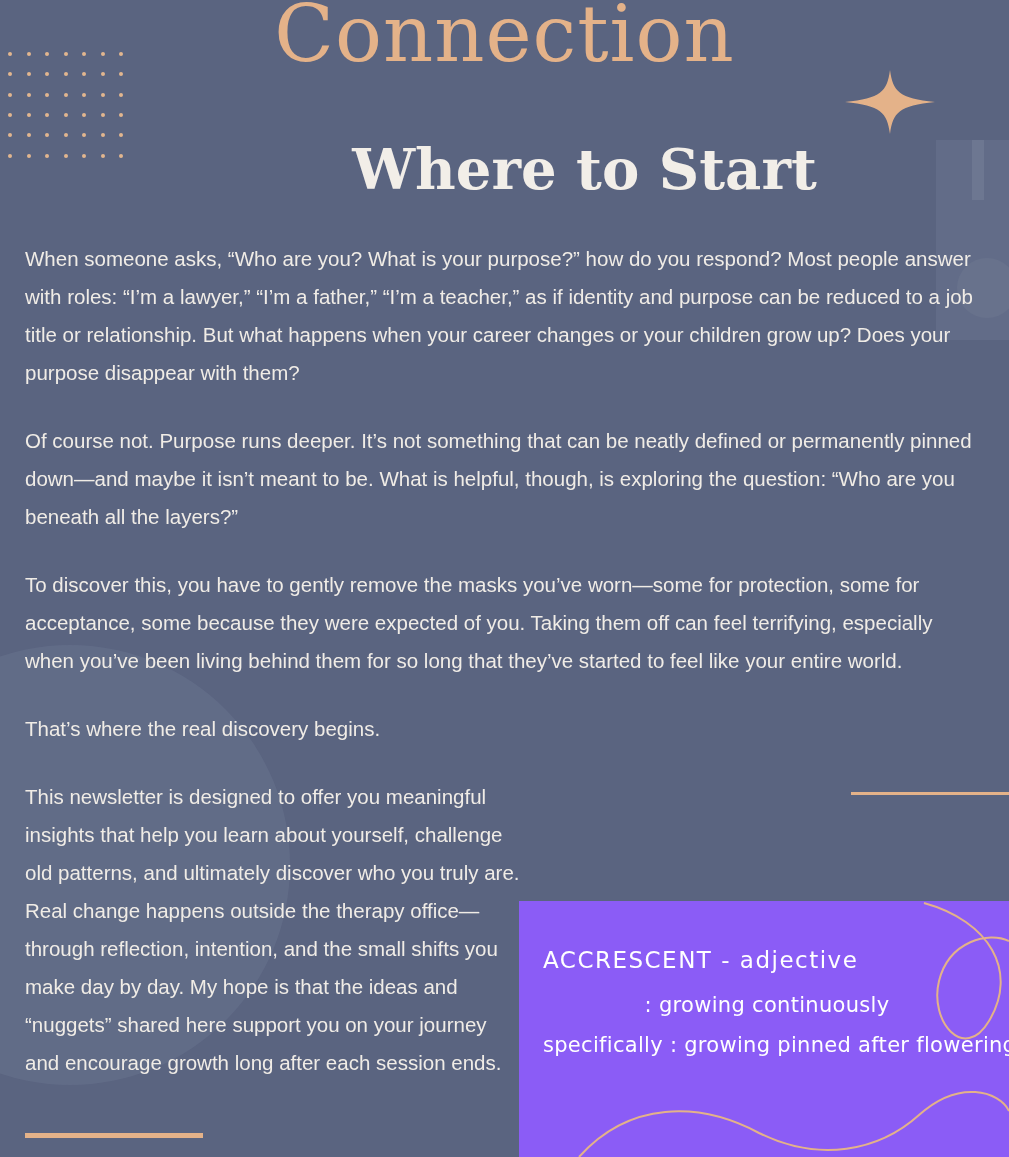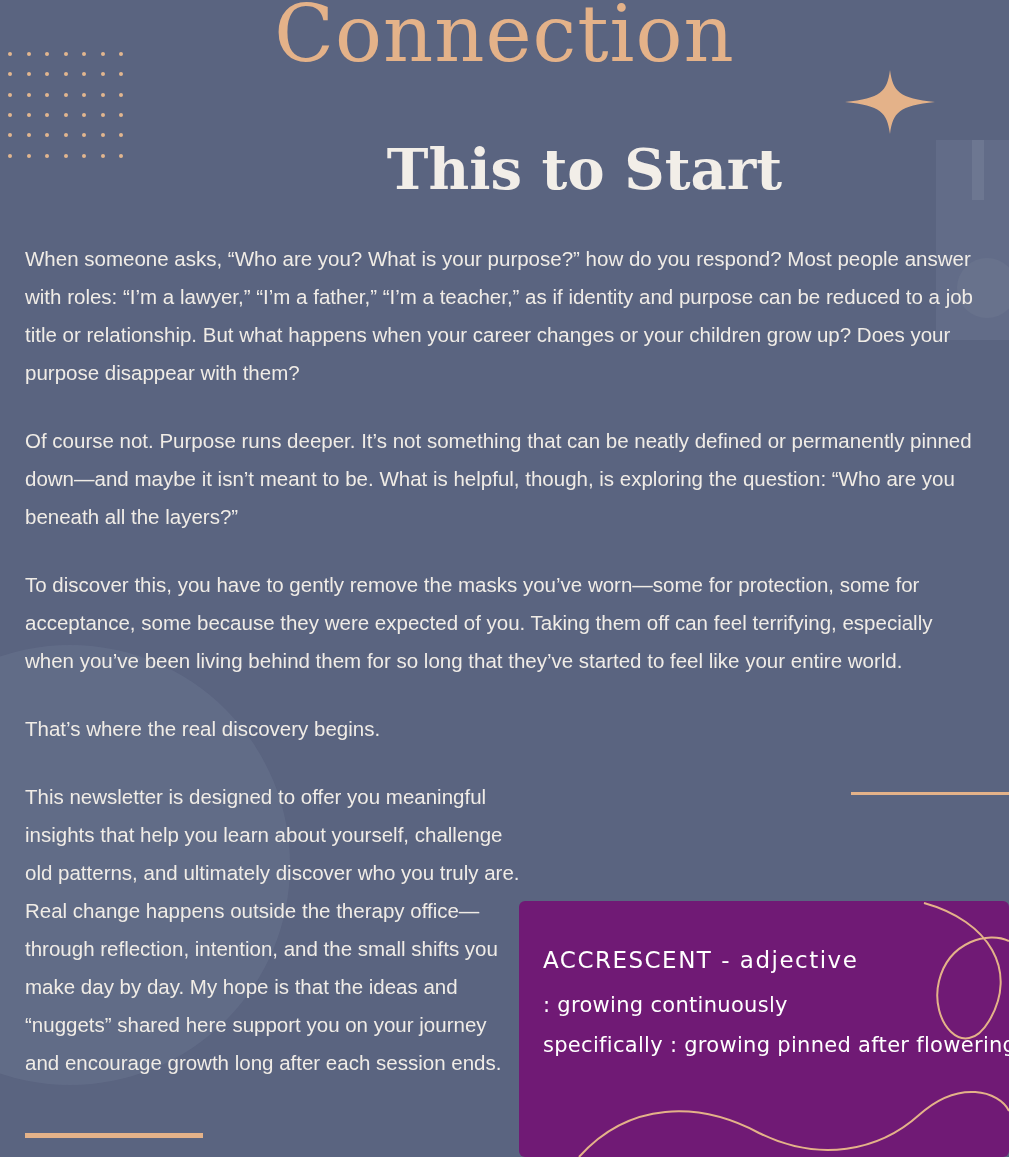--- a/index.html
+++ b/index.html
@@ -145,23 +145,22 @@
     background: #e4b289;
   }
 
   
   .def-card {
     position: absolute;
     left: 519px;
     top: 901px;
     width: 490px;
     height: 256px;
-    background: #701a75;
+    background: #8b5cf6;
     overflow: hidden;
-    border-radius: 6px;
   }
   .def-card svg.squiggle {
     position: absolute;
     left: 0; top: 0;
     width: 490px; height: 256px;
   }
   .def-text {
     position: relative;
     padding: 46px 18px 0 24px;
     color: #ffffff;
@@ -172,20 +171,21 @@
     font-size: 23px;
     letter-spacing: 1.5px;
     margin-bottom: 20px;
     white-space: nowrap;
   }
   .def-line {
     font-size: 21px;
     margin-bottom: 16px;
     letter-spacing: 0.3px;
     white-space: nowrap;
+    text-align: center;
   }
 </style>
 </head>
 <body>
 
 <div id="page">
 
   <div class="circle-big"></div>
   <div class="rect-light"></div>
   <div class="rect-light2"></div>
@@ -235,21 +235,21 @@
       <i></i>
       <i></i>
   </div>
 
   <div class="title-connection">Connection</div>
 
   <svg class="sparkle" viewBox="0 0 90 64">
     <path d="M45 0 C48 22 54 28 90 32 C54 36 48 42 45 64 C42 42 36 36 0 32 C36 28 42 22 45 0 Z" fill="#e4b289"></path>
   </svg>
 
-  <div class="title-where">This to Start</div>
+  <div class="title-where">Where to Start</div>
 
   <div class="body-copy">
     <p>When someone asks, “Who are you? What is your purpose?” how do you respond? Most people answer with roles: “I’m a lawyer,” “I’m a father,” “I’m a teacher,” as if identity and purpose can be reduced to a job title or relationship. But what happens when your career changes or your children grow up? Does your purpose disappear with them?</p>
     <p>Of course not. Purpose runs deeper. It’s not something that can be neatly defined or permanently pinned down—and maybe it isn’t meant to be. What is helpful, though, is exploring the question: “Who are you beneath all the layers?”</p>
     <p>To discover this, you have to gently remove the masks you’ve worn—some for protection, some for acceptance, some because they were expected of you. Taking them off can feel terrifying, especially when you’ve been living behind them for so long that they’ve started to feel like your entire world.</p>
     <p>That’s where the real discovery begins.</p>
     <p class="narrow">This newsletter is designed to offer you meaningful insights that help you learn about yourself, challenge old patterns, and ultimately discover who you truly are. Real change happens outside the therapy office—through reflection, intention, and the  small shifts you make day by day. My hope is  that the ideas and “nuggets” shared here support you on your journey and encourage growth long after each session ends.</p>
   </div>
 
   <div class="line-right"></div>

